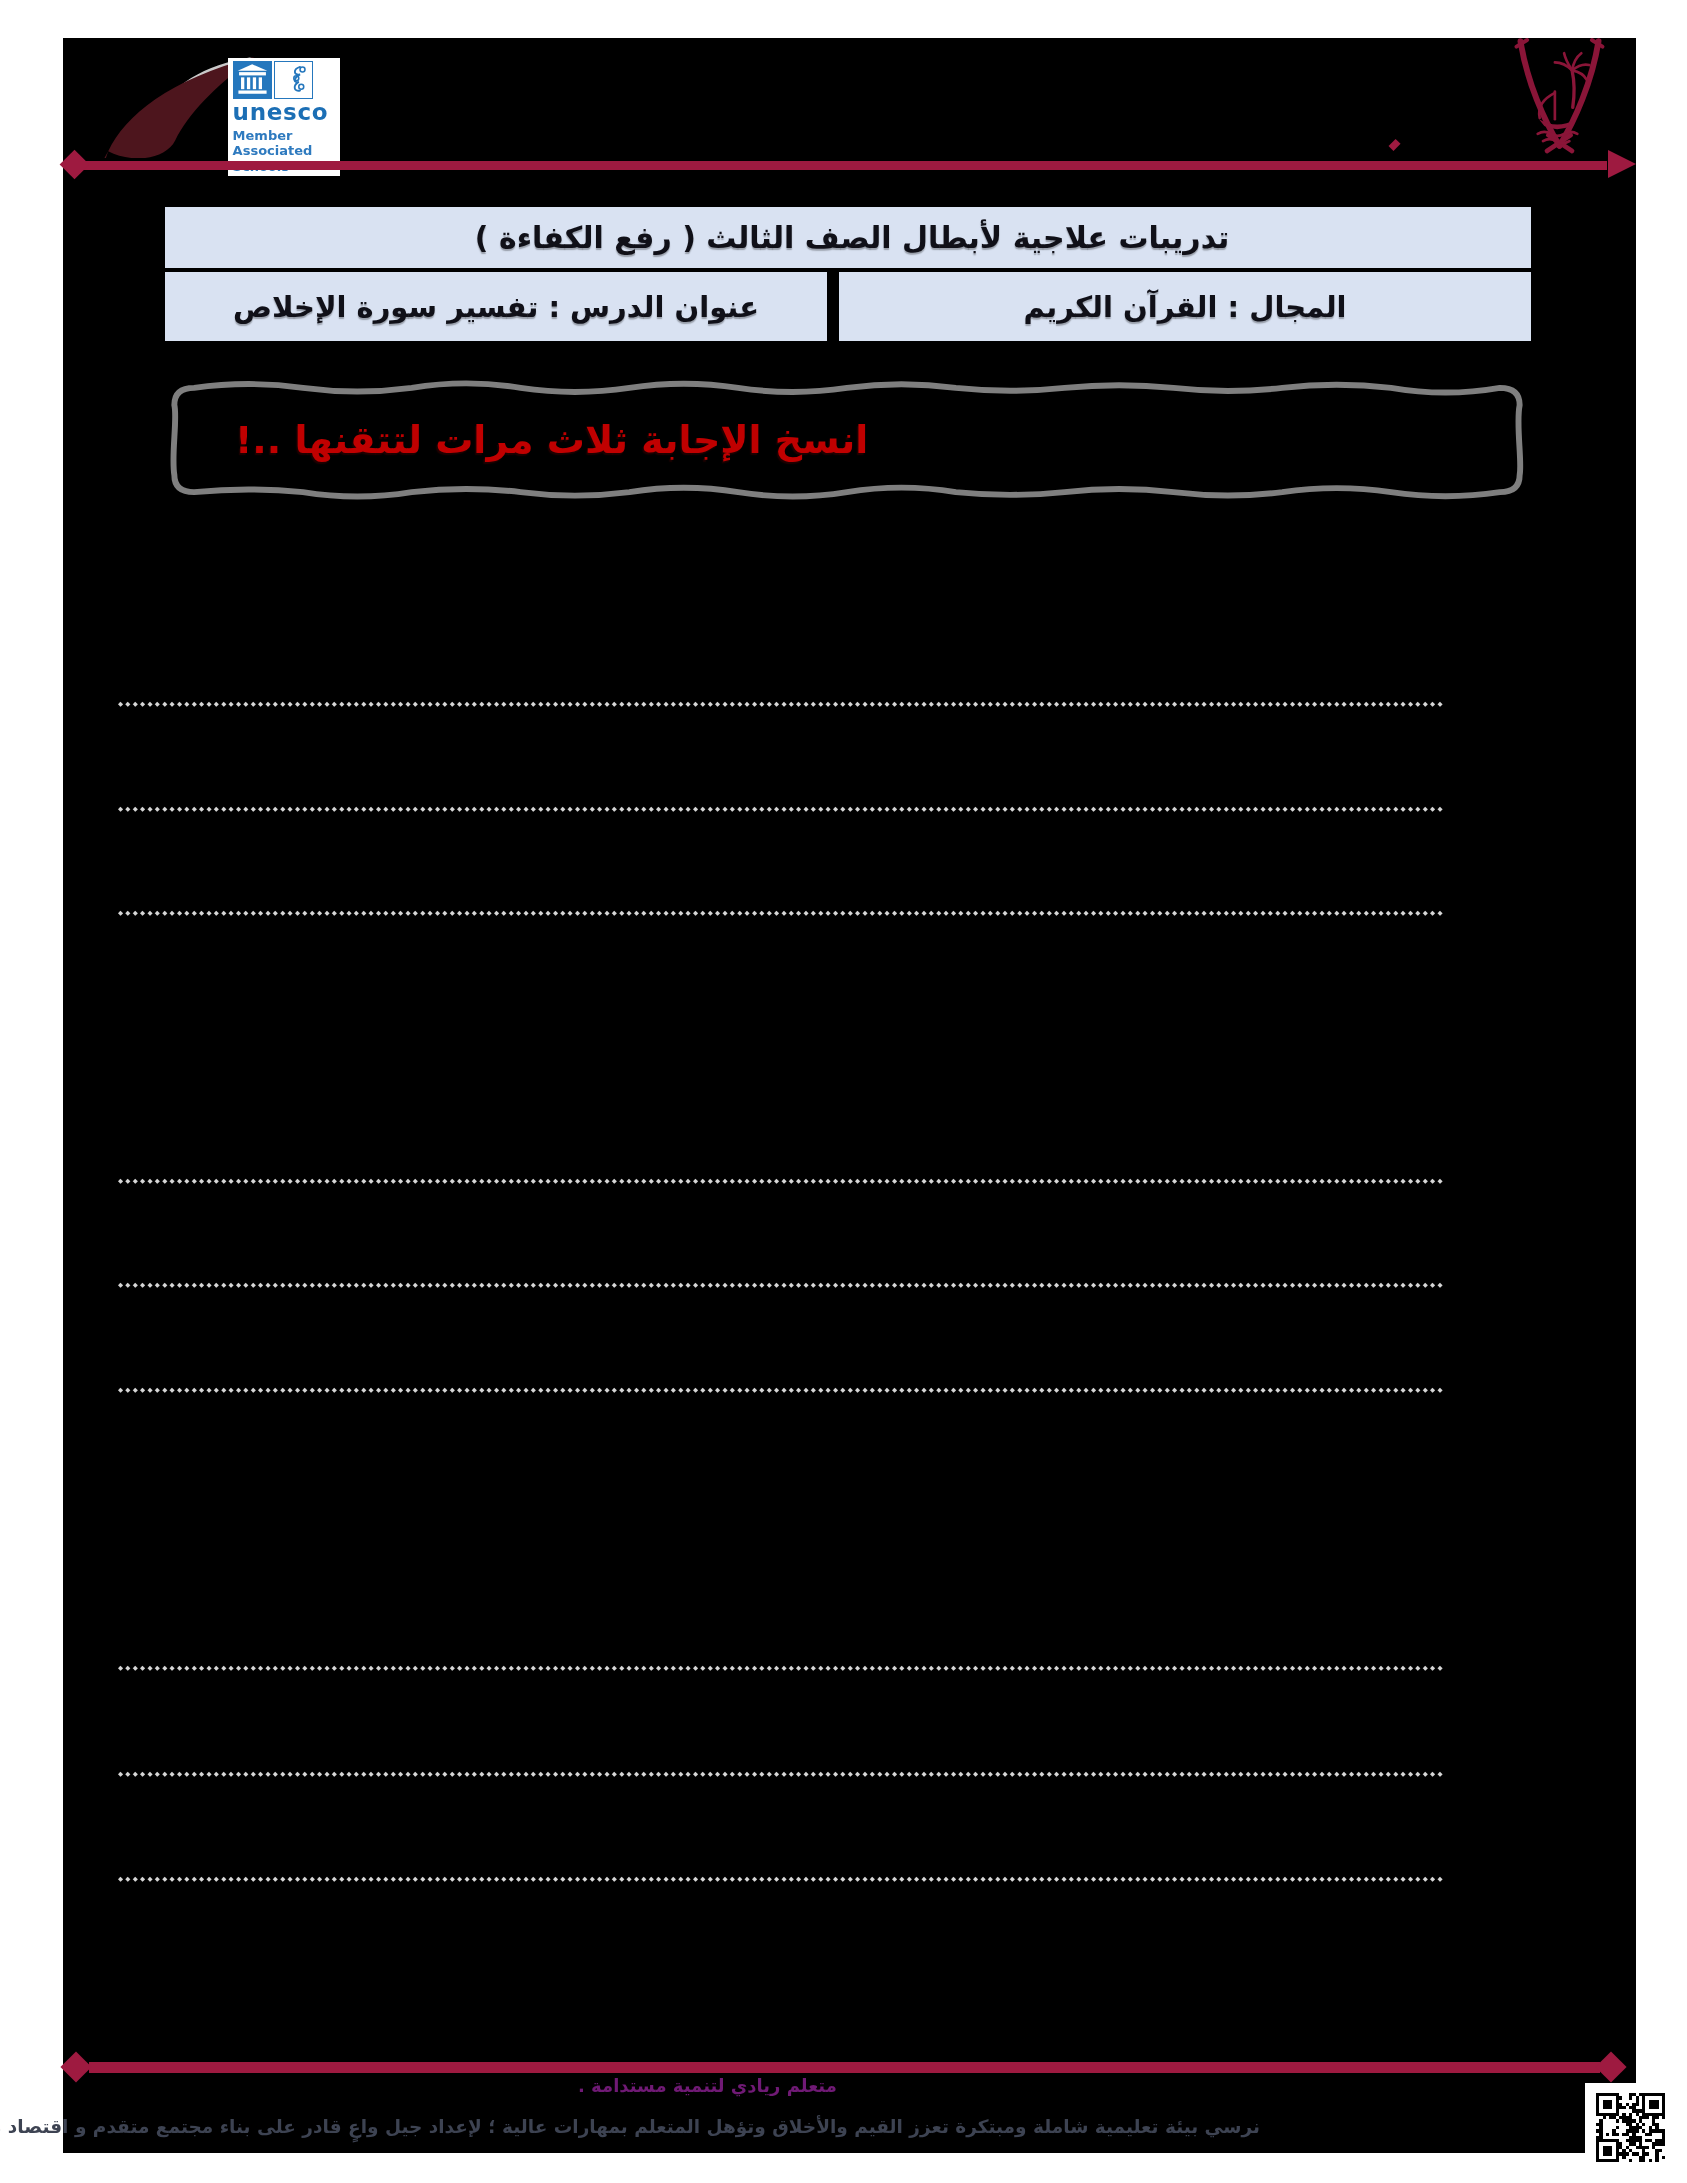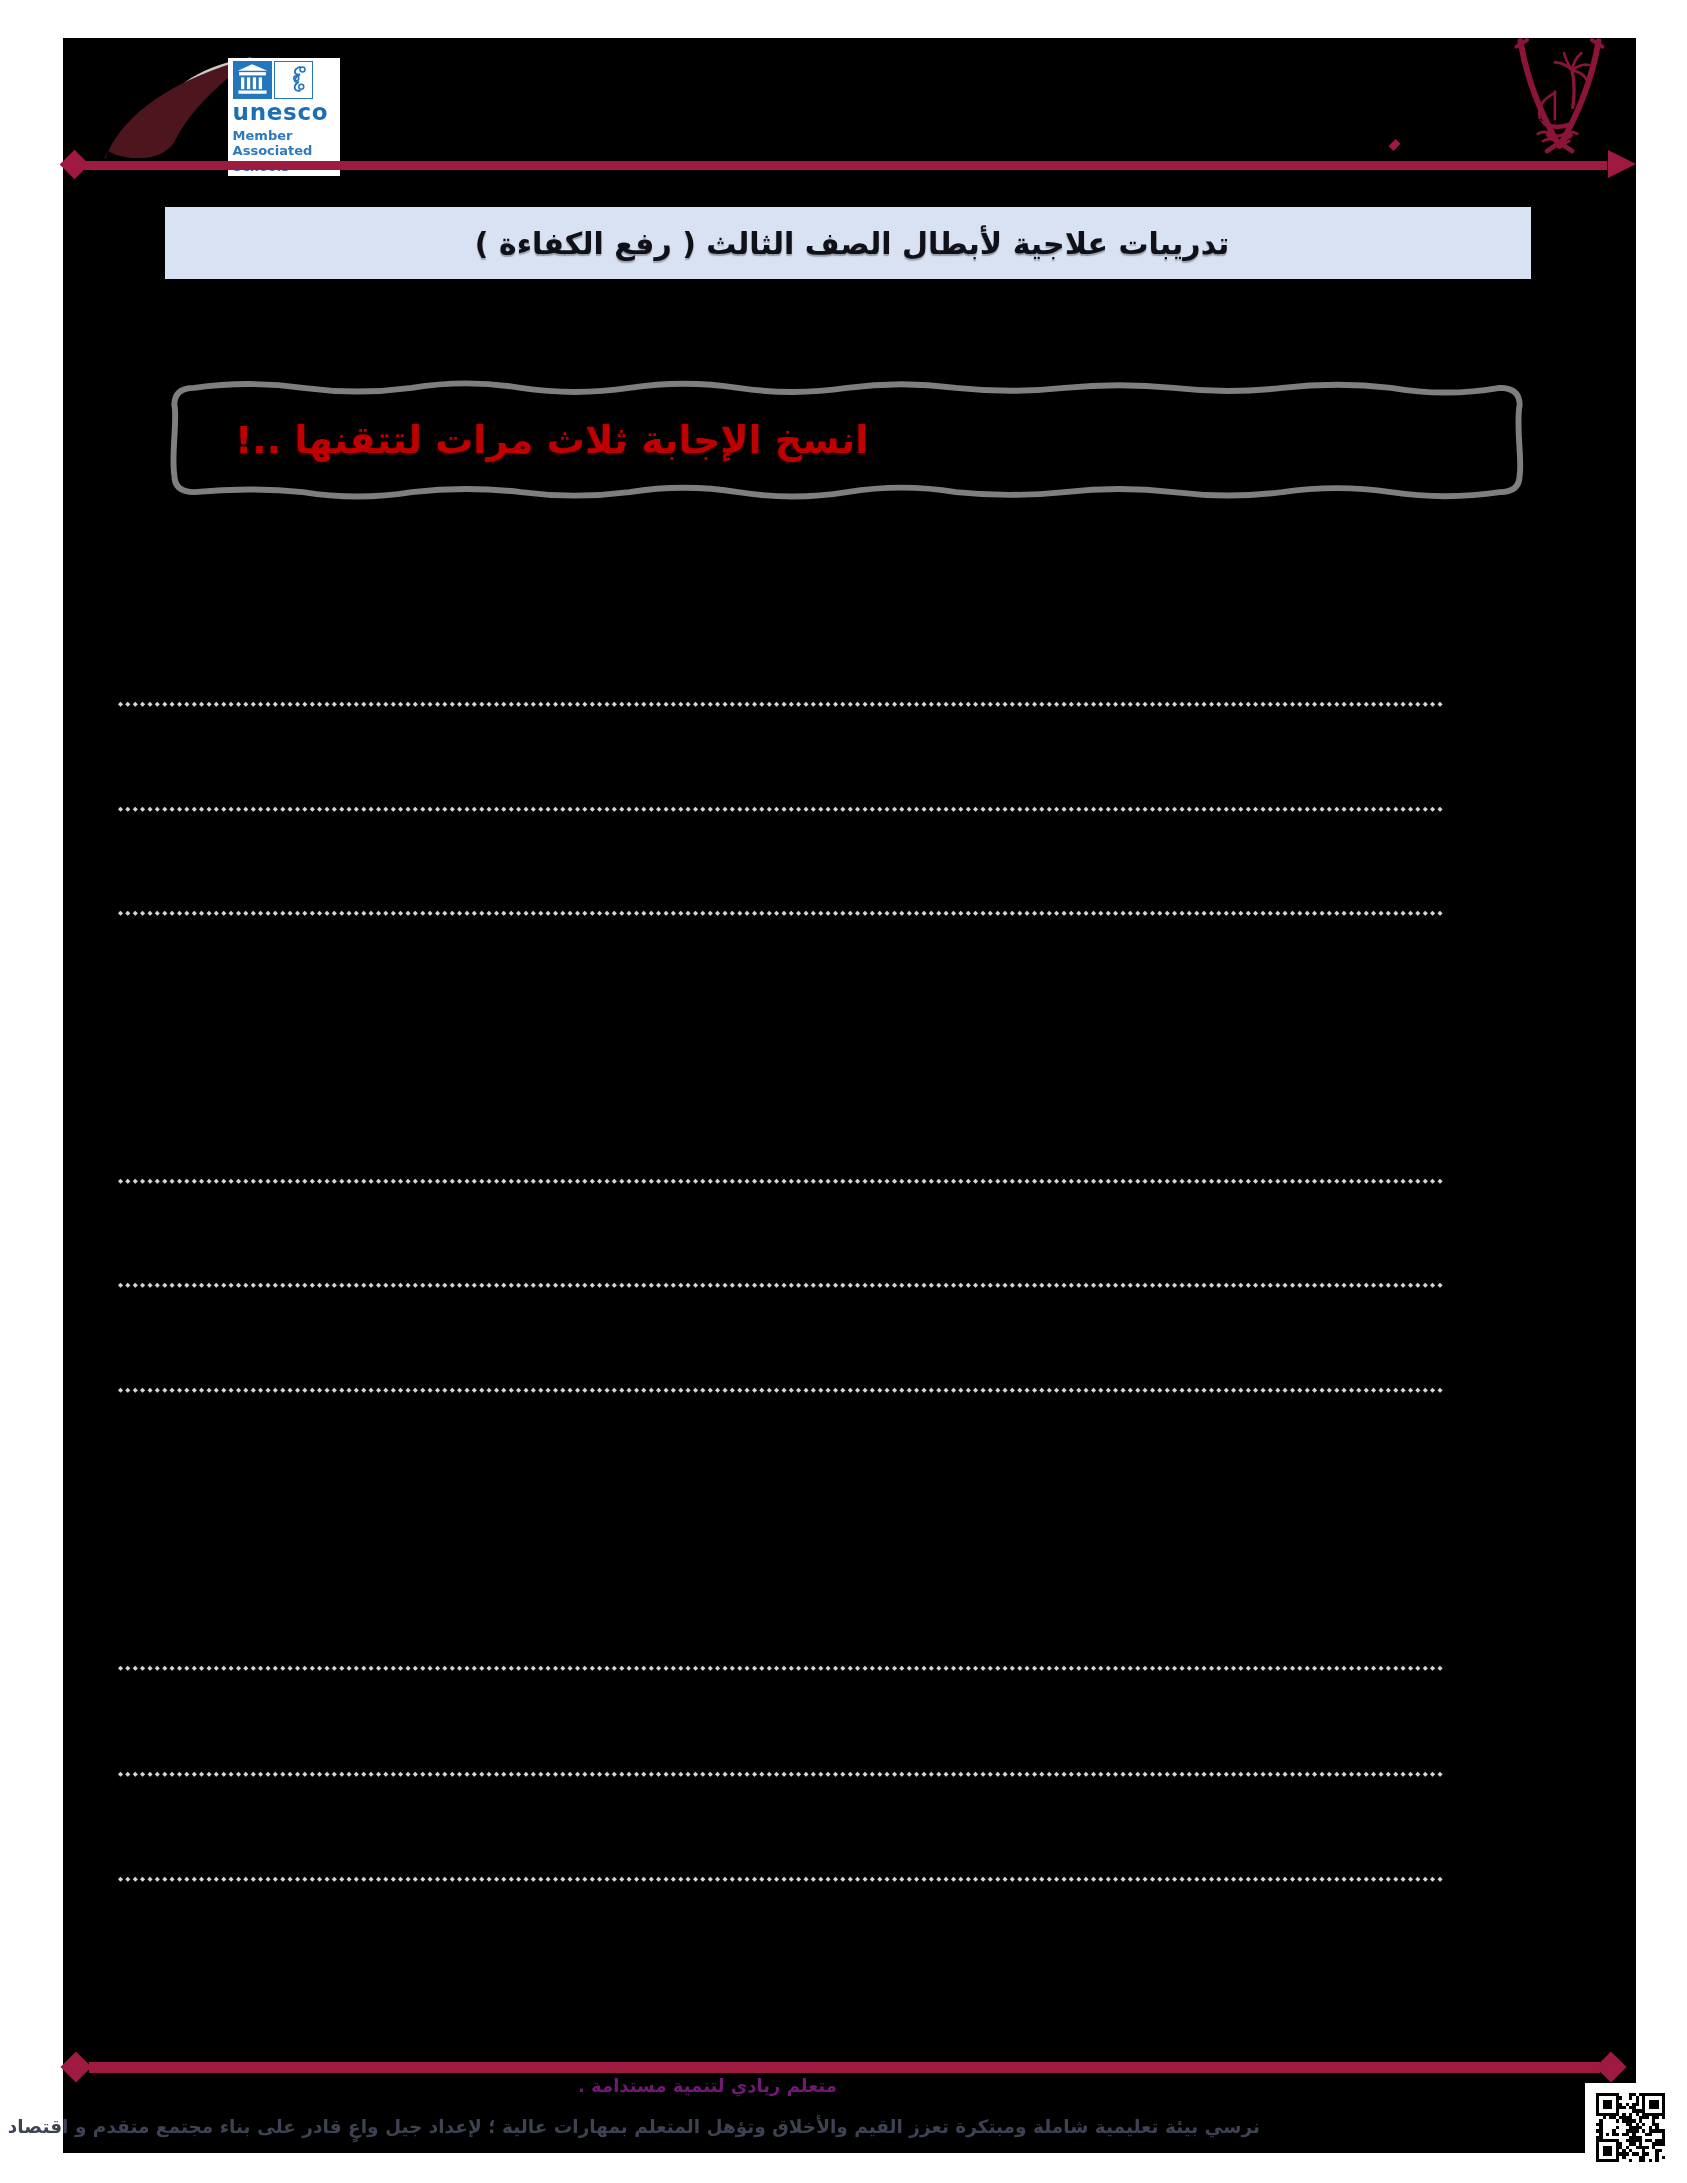--- a/index.html
+++ b/index.html
@@ -25,21 +25,21 @@
 
   
   .top-line{left:83px;top:161px;width:1524px;height:8.6px;background:#9e1a40;}
   .diamond{background:#9e1a40;transform:rotate(45deg);}
   .top-ldiamond{left:64px;top:154px;width:21px;height:21px;}
   .top-rarrow{left:1608px;top:150px;width:0;height:0;border-top:14.6px solid transparent;border-bottom:14.6px solid transparent;border-left:28px solid #9e1a40;}
   .accent-dot{left:1391px;top:140px;width:7.3px;height:10px;}
 
   
   .title-table{left:165px;top:207px;width:1366px;}
-  .t-row1{height:72px;background:#d9e2f2;display:flex;align-items:center;justify-content:center;
+  .t-row1{height:61px;background:#d9e2f2;display:flex;align-items:center;justify-content:center;
           font-size:30px;font-weight:bold;color:#101018;text-shadow:0 2px 1.3px rgba(0,0,0,.30);direction:rtl;padding-left:8px;}
   .t-gap{height:4px;}
   .t-row2{height:69px;display:flex;gap:12px;}
   .t-cell{background:#d9e2f2;display:flex;align-items:center;justify-content:center;
           font-size:29px;font-weight:bold;color:#101018;text-shadow:0 2px 1.3px rgba(0,0,0,.30);direction:rtl;}
   .t-cell-lesson{width:662px;}
   .t-cell-domain{flex:1;}
 
   
   .inst-box{left:163px;top:376px;width:1368px;height:128px;}
@@ -125,20 +125,24 @@
 </svg>
 
 <div class="abs top-line"></div>
 <div class="abs diamond top-ldiamond"></div>
 <div class="abs top-rarrow"></div>
 <div class="abs diamond accent-dot"></div>
 
 <div class="abs title-table">
   <div class="t-row1">تدريبات علاجية لأبطال الصف الثالث ( رفع الكفاءة )</div>
   <div class="t-gap"></div>
+  <div class="t-row2">
+    <div class="t-cell t-cell-lesson">عنوان الدرس : تفسير سورة الإخلاص</div>
+    <div class="t-cell t-cell-domain">المجال : القرآن الكريم</div>
+  </div>
 </div>
 
 <div class="abs inst-box">
   <svg width="1368" height="128" viewBox="0 0 2067 194">
     <path id="wavy-path" d="M 44 18 Q 126.5 6.5 208.9 18 Q 291.4 29.1 373.8 18 Q 456.3 4.3 538.8 18 Q 621.2 30.3 703.7 18 Q 786.1 5.3 868.6 18 Q 951.0 30.3 1033.5 18 Q 1116.0 6.9 1198.4 18 Q 1280.9 26.7 1363.3 18 Q 1445.8 10.0 1528.3 18 Q 1610.7 27.2 1693.2 18 Q 1775.6 8.4 1858.1 18 Q 1940.5 32.3 2023.0 18 Q 2053 18 2053 44 C 2047 72.1 2057 130.2 2053 150 Q 2053 176 2023 176 Q 1940.5 188.4 1858.1 176 Q 1775.6 163.9 1693.2 176 Q 1610.7 186.1 1528.3 176 Q 1445.8 166.6 1363.3 176 Q 1280.9 184.4 1198.4 176 Q 1116.0 162.4 1033.5 176 Q 951.0 189.3 868.6 176 Q 786.1 162.8 703.7 176 Q 621.2 186.7 538.8 176 Q 456.3 166.4 373.8 176 Q 291.4 189.3 208.9 176 Q 126.5 168.0 44.0 176 Q 14 176 14 150 C 9 120.28 19 64.02 14 44 Q 14 18 44 18 Z" fill="none" stroke="#7f7f7f" stroke-width="9" stroke-linecap="round" stroke-linejoin="round"></path>
   </svg>
   <div class="inst-text">انسخ الإجابة ثلاث مرات لتتقنها ..!</div>
 </div>
 
 <div class="abs dotline dl1">◆◆◆◆◆◆◆◆◆◆◆◆◆◆◆◆◆◆◆◆◆◆◆◆◆◆◆◆◆◆◆◆◆◆◆◆◆◆◆◆◆◆◆◆◆◆◆◆◆◆◆◆◆◆◆◆◆◆◆◆◆◆◆◆◆◆◆◆◆◆◆◆◆◆◆◆◆◆◆◆◆◆◆◆◆◆◆◆◆◆◆◆◆◆◆◆◆◆◆◆◆◆◆◆◆◆◆◆◆◆◆◆◆◆◆◆◆◆◆◆◆◆◆◆◆◆◆◆◆◆◆◆◆◆◆◆◆◆◆◆◆◆◆◆◆◆◆◆◆◆◆◆◆◆◆◆◆◆◆◆◆◆◆◆◆◆◆◆◆◆◆◆◆◆◆◆◆◆◆◆</div>

